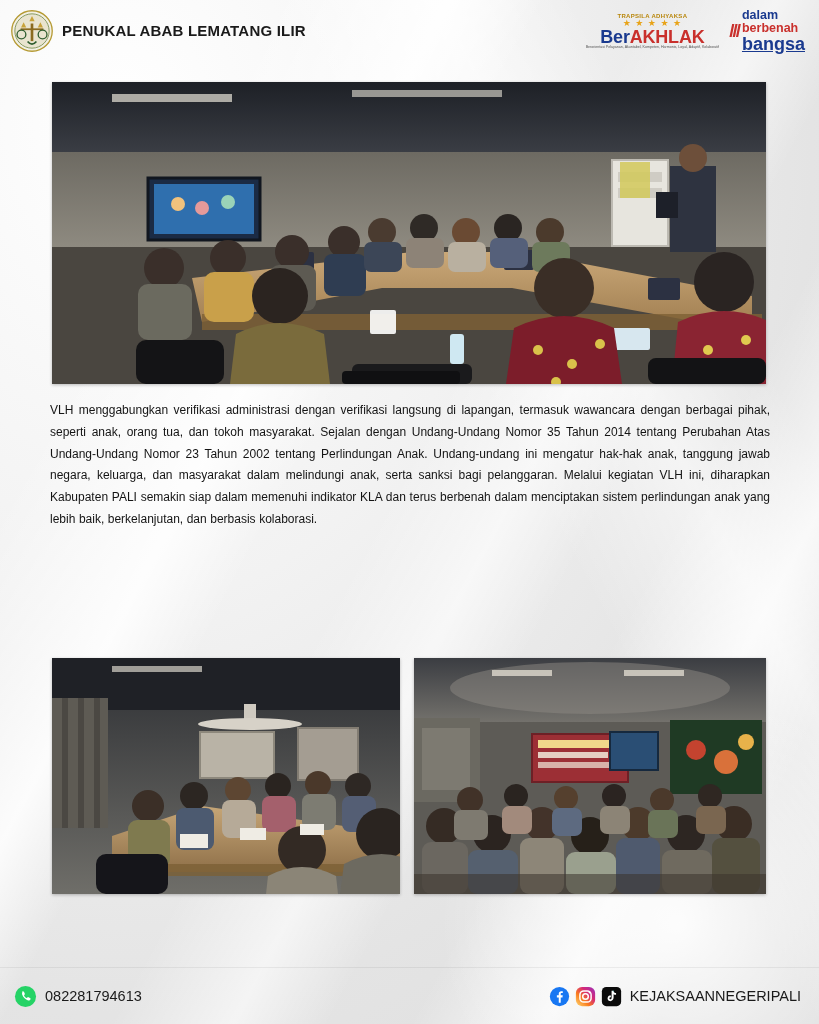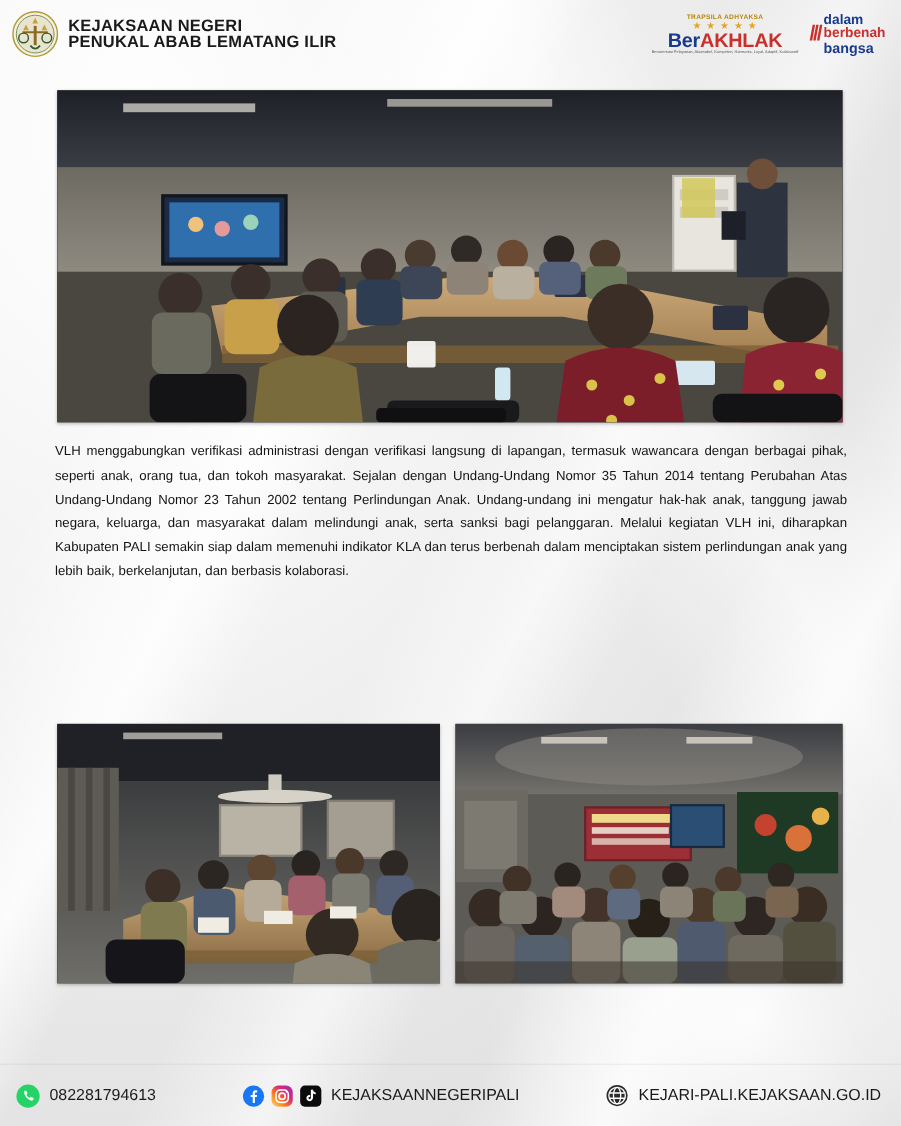--- a/index.html
+++ b/index.html
@@ -58,21 +58,21 @@
   .berakhlak .mid {
     font-size: 18px; font-weight: bold; color: #1a3a8f; letter-spacing: -.2px;
   }
   .berakhlak .mid .ak { color: #c9302c; }
   .berakhlak .sub { font-size: 3.6px; color: #555; letter-spacing: 0; }
   .bangga { display: flex; align-items: center; gap: 3px; }
   .bangga .marks { color: #c9302c; font-size: 19px; font-weight: bold; letter-spacing: -2px; }
   .bangga .txt { line-height: 1.02; }
   .bangga .txt .b1 { font-size: 12.5px; font-weight: bold; color: #1a3a8f; }
   .bangga .txt .b2 { font-size: 12.5px; font-weight: bold; color: #c9302c; }
-  .bangga .txt .b3 { font-size: 13px; font-weight: bold; color: #1a3a8f; }
+  .bangga .txt .b3 { font-size: 18px; font-weight: bold; color: #1a3a8f; text-decoration: underline; }
 
   
   .photo {
     position: absolute;
     background: #2b2b30;
     overflow: hidden;
     box-shadow: 0 1px 3px rgba(0,0,0,.25);
   }
   .photo-main { left: 52px; top: 82px; width: 714px; height: 302px; }
   .photo-bl { left: 52px; top: 658px; width: 348px; height: 236px; }
@@ -122,21 +122,20 @@
           <path d="M31 30 L37 42 L25 42 Z" fill="#c8a23a"></path>
           <path d="M69 30 L75 42 L63 42 Z" fill="#c8a23a"></path>
           <rect x="47" y="33" width="6" height="40" fill="#8b6b1f"></rect>
           <path d="M24 46 H76" stroke="#8b6b1f" stroke-width="4"></path>
           <circle cx="26" cy="58" r="10" fill="none" stroke="#2f5d2f" stroke-width="3"></circle>
           <circle cx="74" cy="58" r="10" fill="none" stroke="#2f5d2f" stroke-width="3"></circle>
           <path d="M40 74 Q50 86 60 74" fill="none" stroke="#2f5d2f" stroke-width="4"></path>
         </svg>
       </div>
       <div class="brand-text">
-        <div class="l1">KEJAKSAAN NEGERI</div>
         <div class="l2">PENUKAL ABAB LEMATANG ILIR</div>
       </div>
     </div>
 
     <div class="header-right">
       <div class="berakhlak">
         <div class="top">TRAPSILA ADHYAKSA</div>
         <div class="stars">★ ★ ★ ★ ★</div>
         <div class="mid">Ber<span class="ak">AKHLAK</span></div>
         <div class="sub">Berorientasi Pelayanan, Akuntabel, Kompeten, Harmonis, Loyal, Adaptif, Kolaboratif</div>
@@ -416,25 +415,14 @@
           <svg viewBox="0 0 24 24" width="21" height="21" aria-hidden="true">
             <rect x="1" y="1" width="22" height="22" rx="5" fill="#0b0b0b"></rect>
             <path d="M14.3 5.3c.3 1.6 1.3 2.6 2.9 2.8v2c-1 .05-1.9-.2-2.8-.75v3.9c0 3-2.5 4.6-4.7 3.9-1.9-.6-2.8-2.9-1.8-4.7.7-1.2 2.1-1.8 3.4-1.5v2c-.9-.3-1.7.3-1.7 1.1 0 .8.8 1.4 1.6 1.1.6-.2.9-.7.9-1.4V5.3z" fill="#fff"></path>
             <path d="M13.3 5.3h1c.05.4.1.7.2 1-.5-.2-.9-.6-1.2-1z" fill="#25F4EE"></path>
           </svg>
         </span>
       </span>
       <span class="label">KEJAKSAANNEGERIPALI</span>
     </div>
 
-    <div class="f-item">
-      <span class="ico ico-globe">
-        <svg viewBox="0 0 24 24" width="22" height="22" aria-hidden="true">
-          <circle cx="12" cy="12" r="10.5" fill="#2b2b2b"></circle>
-          <circle cx="12" cy="12" r="8.2" fill="none" stroke="#fff" stroke-width="1.3"></circle>
-          <ellipse cx="12" cy="12" rx="3.6" ry="8.2" fill="none" stroke="#fff" stroke-width="1.3"></ellipse>
-          <path d="M3.9 9.4h16.2M3.9 14.6h16.2" stroke="#fff" stroke-width="1.3"></path>
-        </svg>
-      </span>
-      <span class="label">KEJARI-PALI.KEJAKSAAN.GO.ID</span>
-    </div>
   </div>
 </div>
 
 </body></html>

